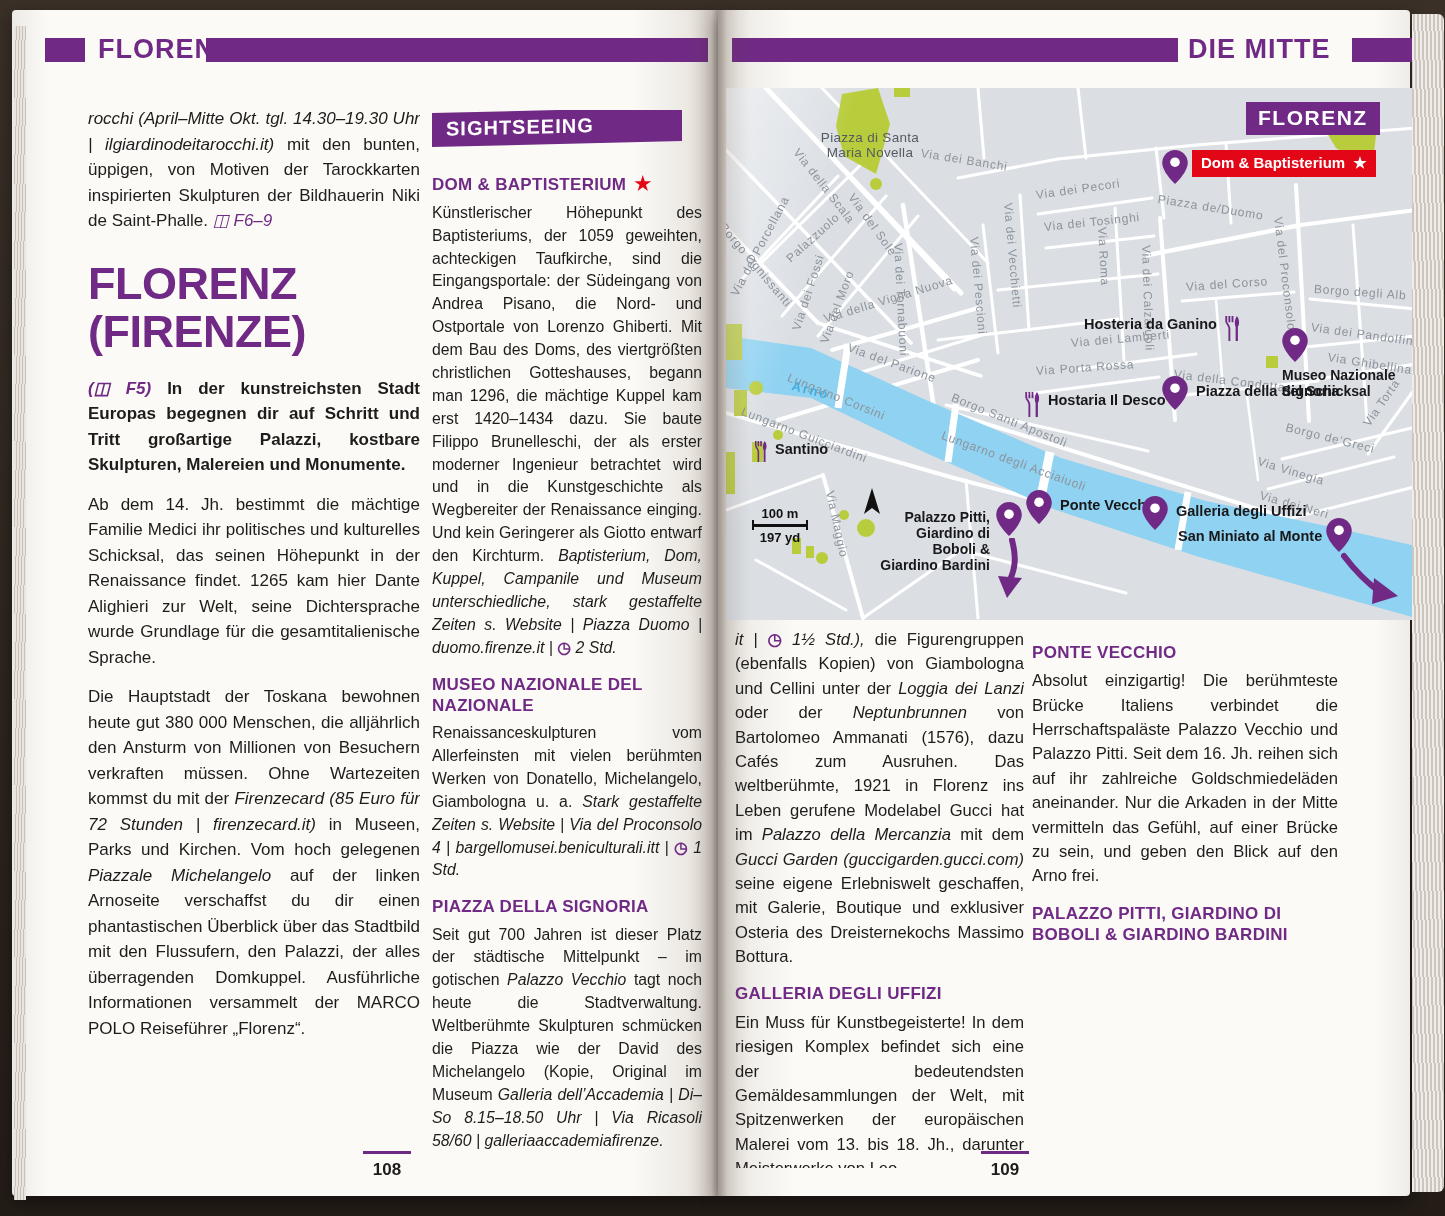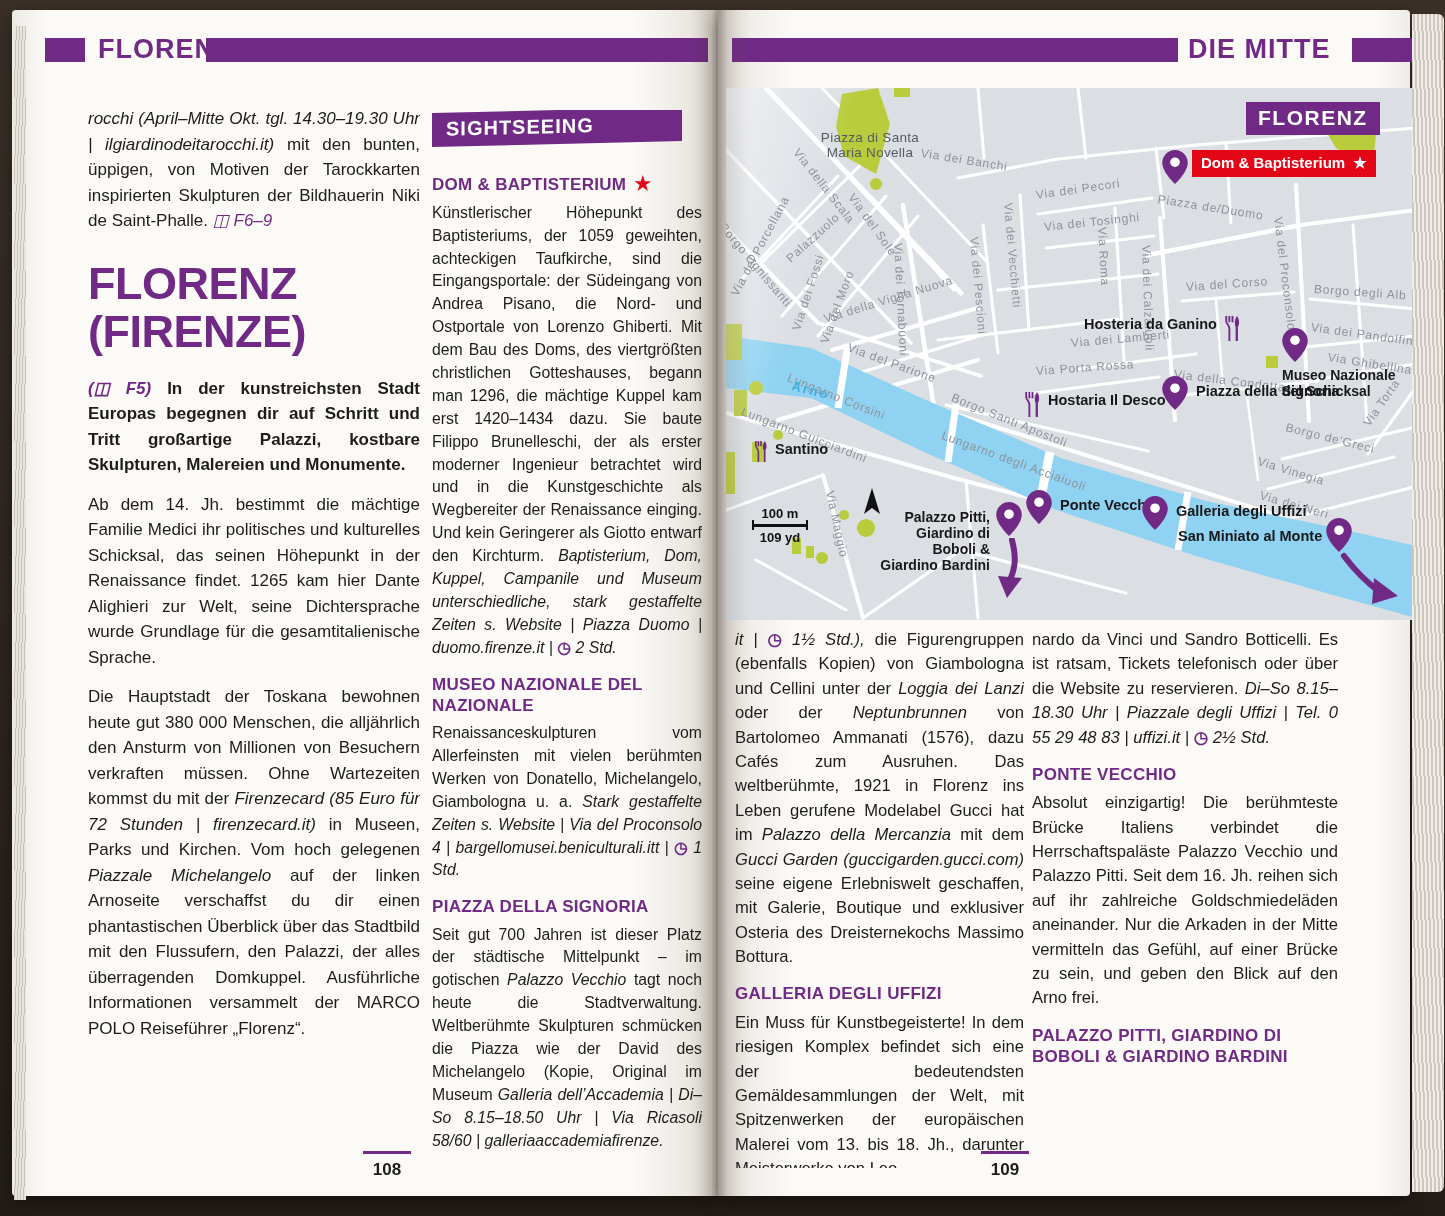--- a/index.html
+++ b/index.html
@@ -358,32 +358,31 @@
           </svg>
         <svg style="position:absolute;left:122px;top:44px" width="36" height="62" viewBox="0 0 36 62">
             <path d="M18 2 C22 18 22 28 16 42" stroke="#702a85" stroke-width="6" fill="none" stroke-linecap="round"></path>
             <polygon points="4,38 28,40 13,60" fill="#702a85"></polygon>
           </svg>
       </div>
 
       <div class="scalebox">
         <div>100 m</div>
         <div class="bar"></div>
-        <div>109 yd</div>
+        <div>197 yd</div>
       </div>
     </div>
 
     <div class="col col-3">
       <p class="body"><span class="i">it | </span><span class="clock">◷ </span><span class="i">1½ Std.),</span><span> die Figurengruppen (ebenfalls Kopien) von Giambologna und Cellini unter der </span><span class="i">Loggia dei Lanzi</span><span> oder der </span><span class="i">Neptunbrunnen</span><span> von Bartolomeo Ammanati (1576), dazu Cafés zum Ausruhen. Das weltberühmte, 1921 in Florenz ins Leben gerufene Modelabel Gucci hat im </span><span class="i">Palazzo della Mercanzia</span><span> mit dem </span><span class="i">Gucci Garden (guccigarden.gucci.com)</span><span> seine eigene Erlebniswelt geschaffen, mit Galerie, Boutique und exklusiver Osteria des Dreisternekochs Massimo Bottura.</span></p>
       <h3 class="poi-head">GALLERIA DEGLI UFFIZI</h3>
       <p class="body">Ein Muss für Kunstbegeisterte! In dem riesigen Komplex befindet sich eine der bedeutendsten Gemäldesammlungen der Welt, mit Spitzenwerken der europäischen Malerei vom 13. bis 18. Jh., darunter Meisterwerke von Leo-</p>
     </div>
 
     <div class="col col-4">
-      <p class="body"><span>nardo da Vinci und Sandro Botticelli. Es ist ratsam, Tickets telefonisch oder über die Website zu reservieren. </span><span class="i">Di–So 8.15–18.30 Uhr | Piazzale degli Uffizi | Tel. 0 55 29 48 83 | uffizi.it | </span><span class="clock">◷ </span><span class="i">2½ Std.</span></p>
       <h3 class="poi-head">PONTE VECCHIO</h3>
       <p class="body">Absolut einzigartig! Die berühmteste Brücke Italiens verbindet die Herrschaftspaläste Palazzo Vecchio und Palazzo Pitti. Seit dem 16. Jh. reihen sich auf ihr zahlreiche Goldschmiedeläden aneinander. Nur die Arkaden in der Mitte vermitteln das Gefühl, auf einer Brücke zu sein, und geben den Blick auf den Arno frei.</p>
       <h3 class="poi-head">PALAZZO PITTI, GIARDINO DI BOBOLI &amp; GIARDINO BARDINI</h3>
     </div>
 
     <div class="page-num" style="left:257px">
       <span class="rule"></span>
       <span>109</span>
     </div>
   </div>

